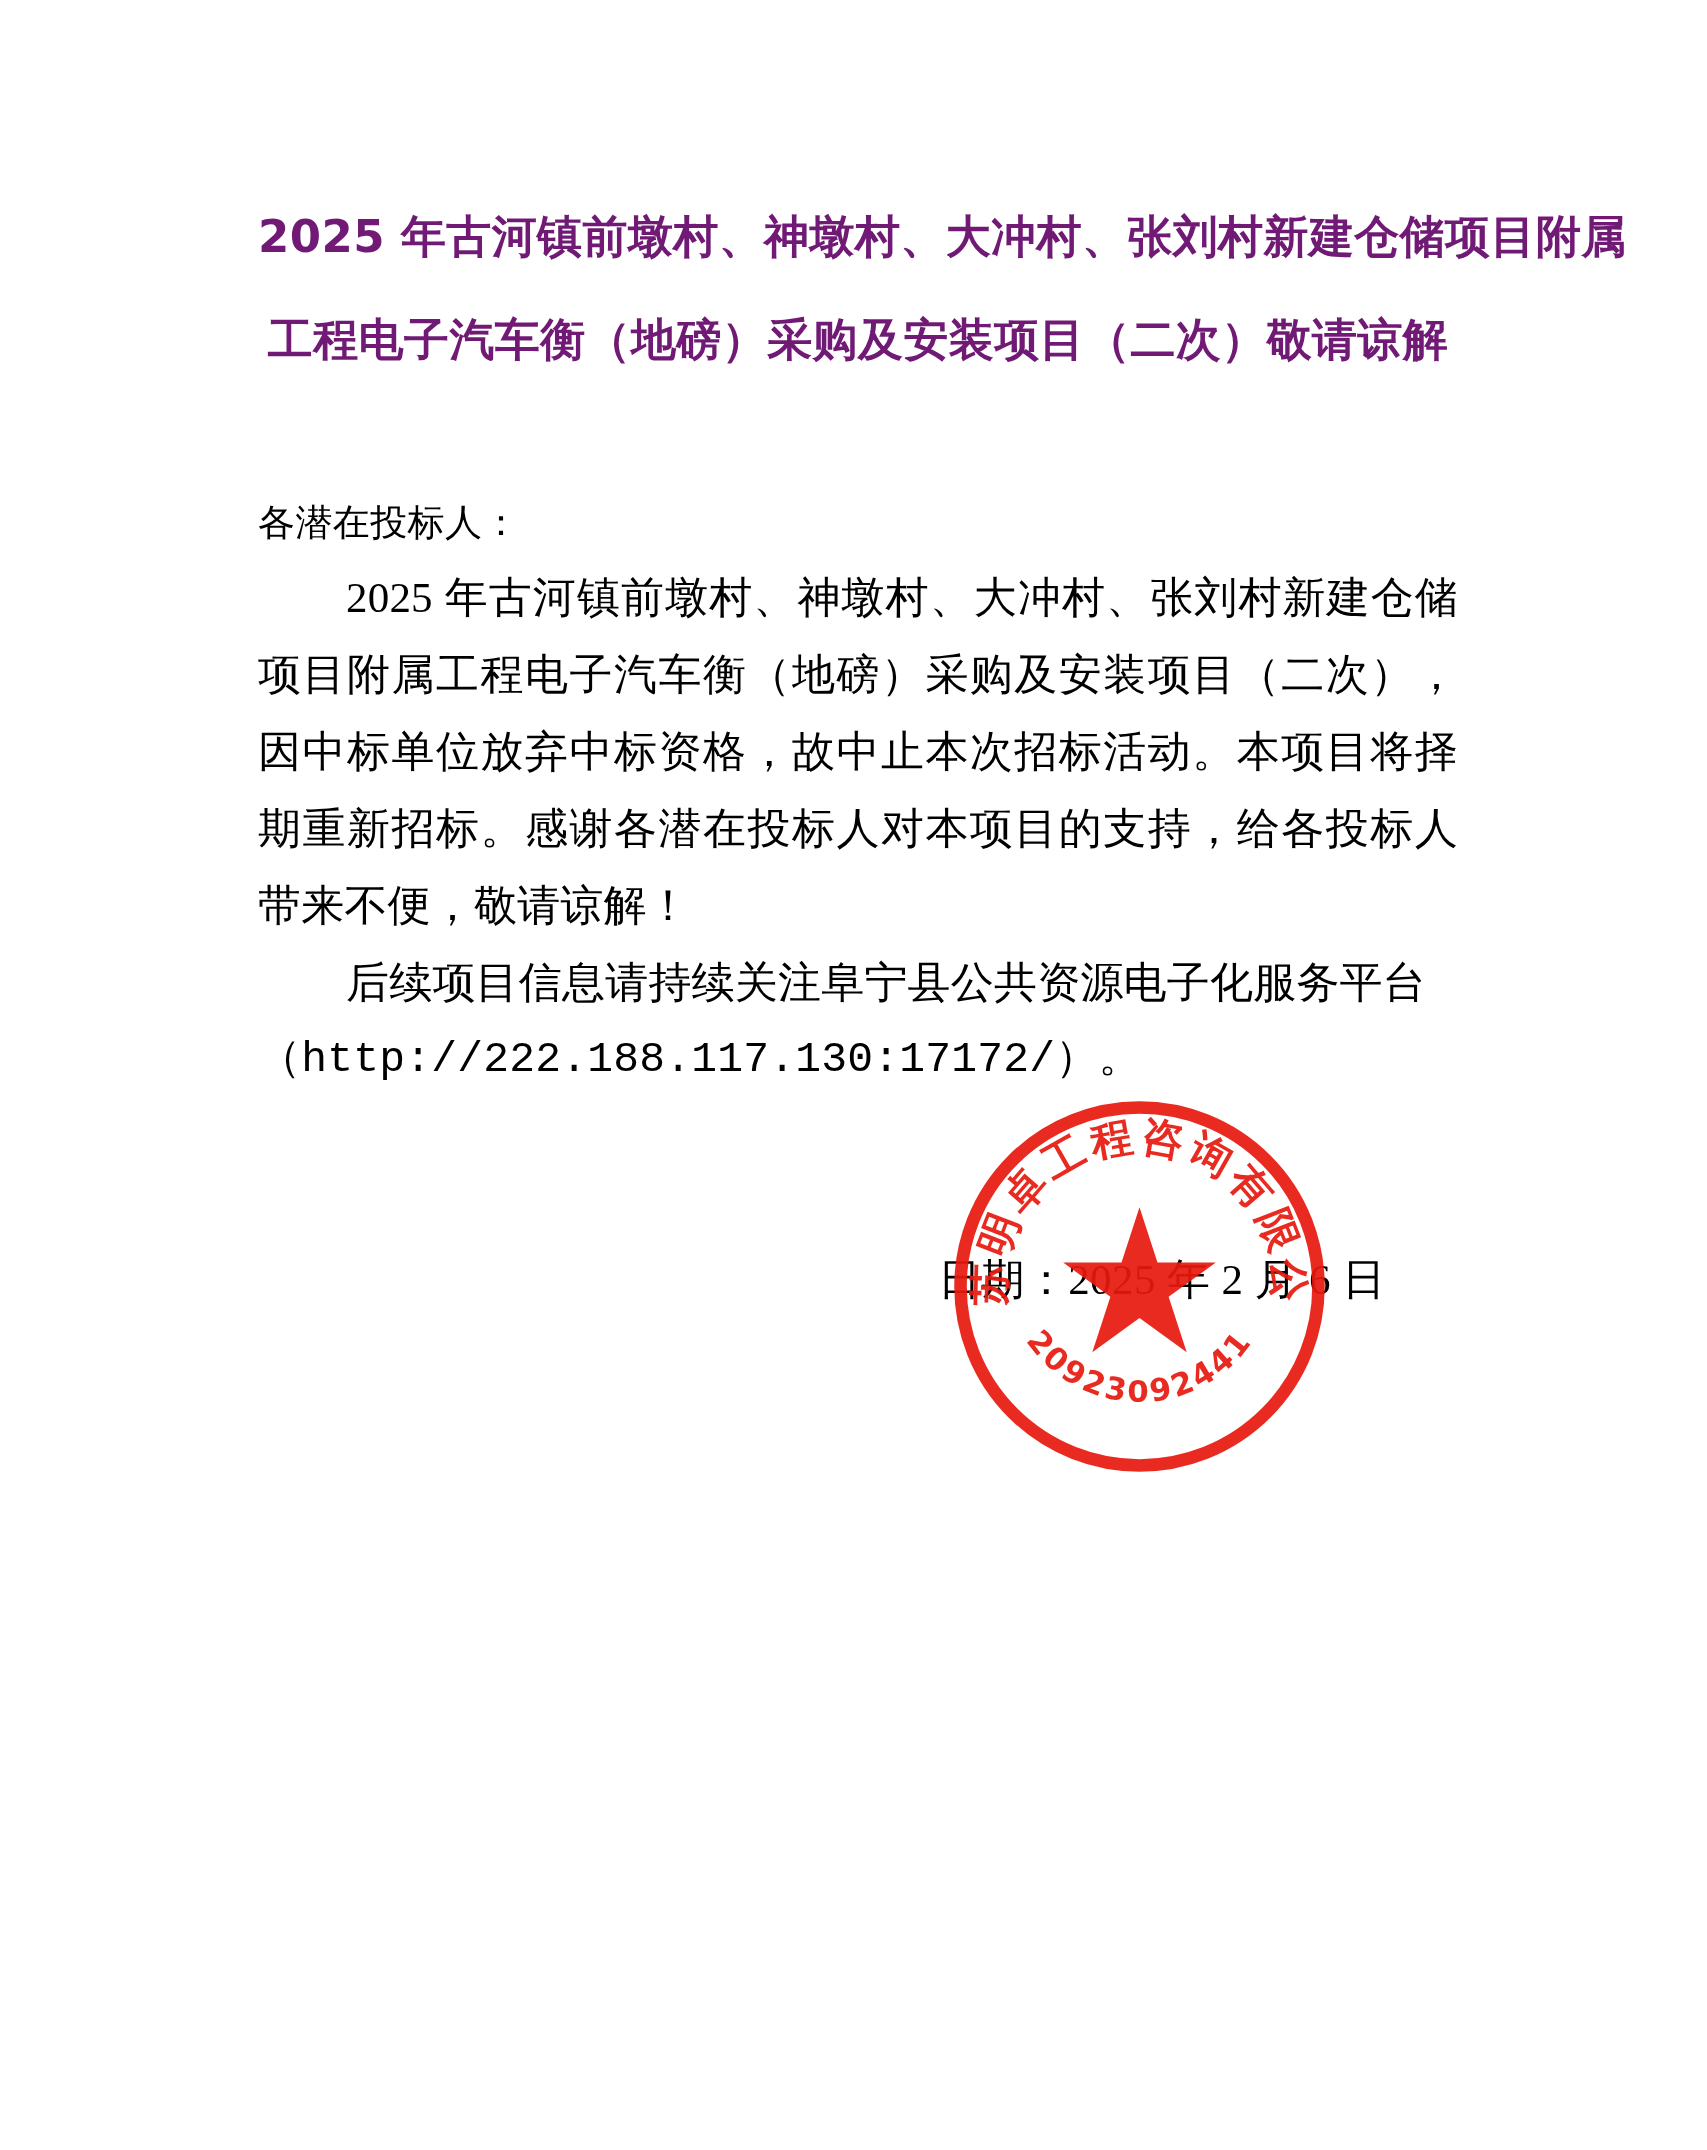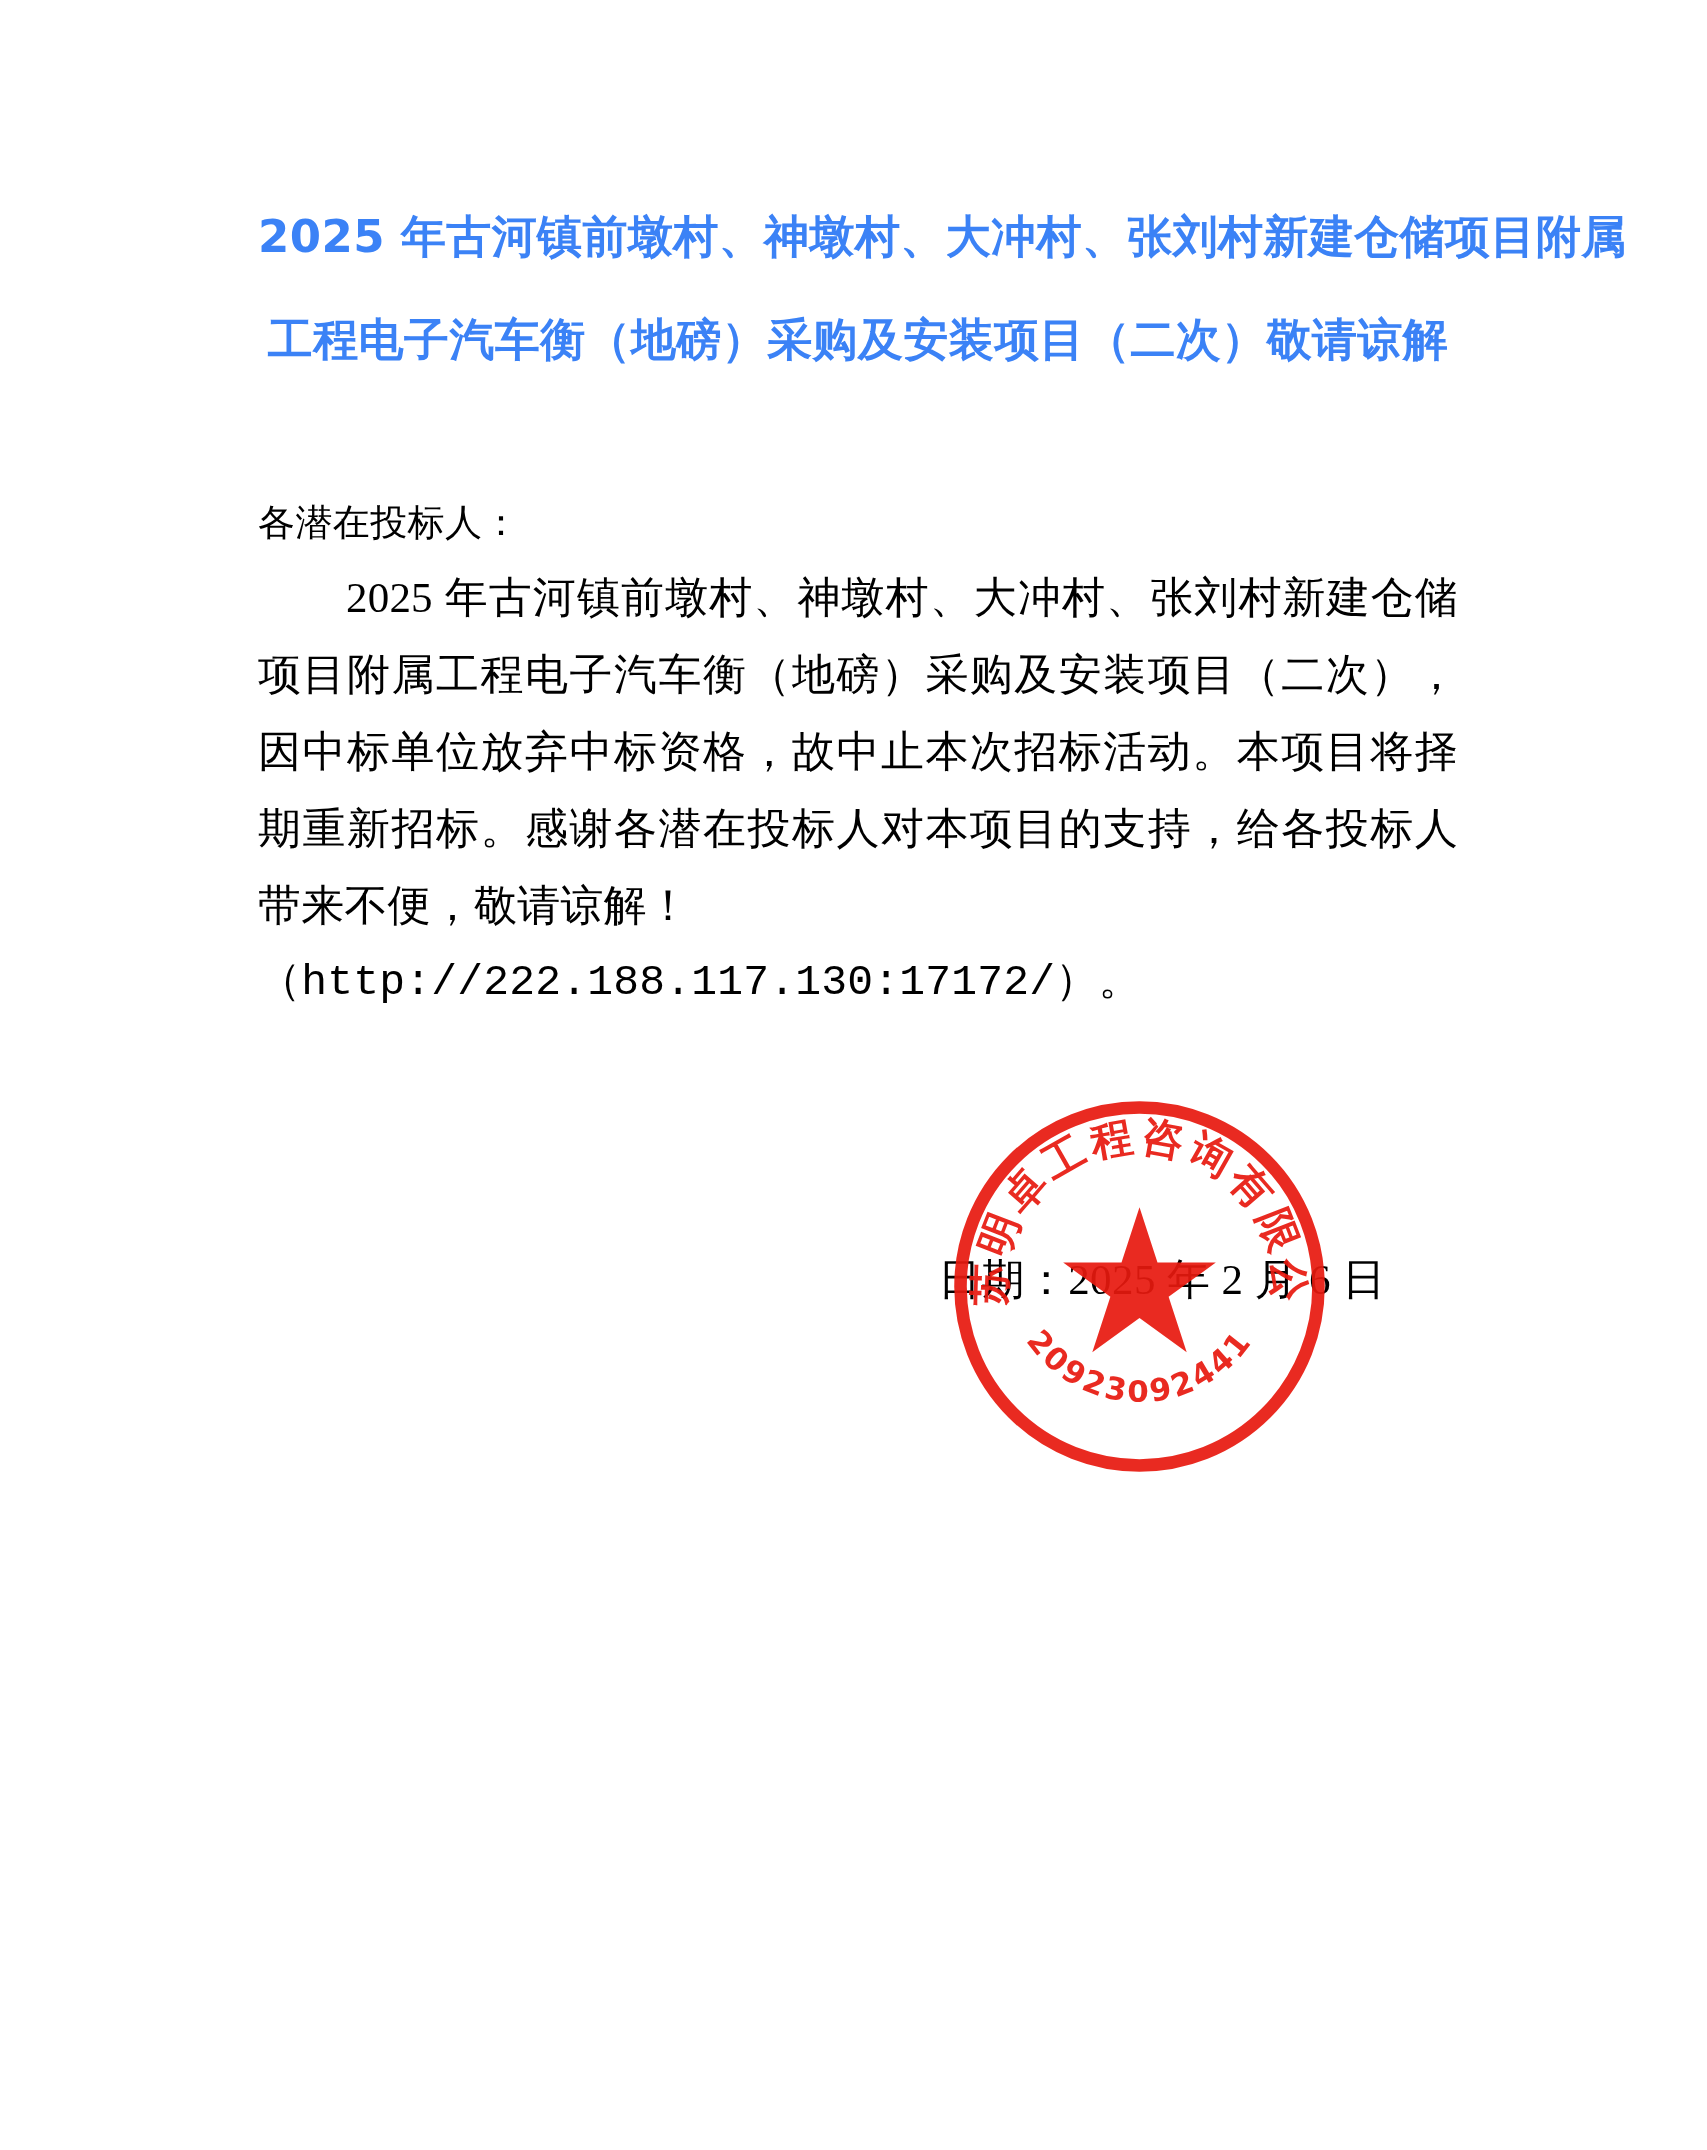--- a/index.html
+++ b/index.html
@@ -25,21 +25,21 @@
     top: 185px;
     width: 1200px;
   }
   .doc-title {
     font-family: "DejaVu Sans", "Liberation Sans", sans-serif;
     font-weight: bold;
     font-size: 45px;
     line-height: 103px;
     text-align: center;
     letter-spacing: 0.4px;
-    color: #3b82f6;
+    color: #701a75;
   }
   .title-line {
     display: block;
     white-space: nowrap;
   }
   .salutation {
     margin-top: 95px;
     font-size: 37px;
     line-height: 73px;
     text-align: left;
@@ -93,20 +93,21 @@
 
     <div class="doc-title">
       <span class="title-line">2025 年古河镇前墩村、神墩村、大冲村、张刘村新建仓储项目附属</span>
       <span class="title-line">工程电子汽车衡（地磅）采购及安装项目（二次）敬请谅解</span>
     </div>
 
     <div class="salutation">各潜在投标人：</div>
 
     <p class="body-par">2025 年古河镇前墩村、神墩村、大冲村、张刘村新建仓储项目附属工程电子汽车衡（地磅）采购及安装项目（二次），因中标单位放弃中标资格，故中止本次招标活动。本项目将择期重新招标。感谢各潜在投标人对本项目的支持，给各投标人带来不便，敬请谅解！</p>
 
+    <p class="body-par second">后续项目信息请持续关注阜宁县公共资源电子化服务平台</p>
 
     <p class="body-par mono" style="text-indent:0">（http://222.188.117.130:17172/）。</p>
 
   </div>
 
   <div class="date-line">日期：2025 年 2 月 6 日</div>
 
   <div class="seal">
     <svg viewBox="0 0 400 400" xmlns="http://www.w3.org/2000/svg">
       <defs>

